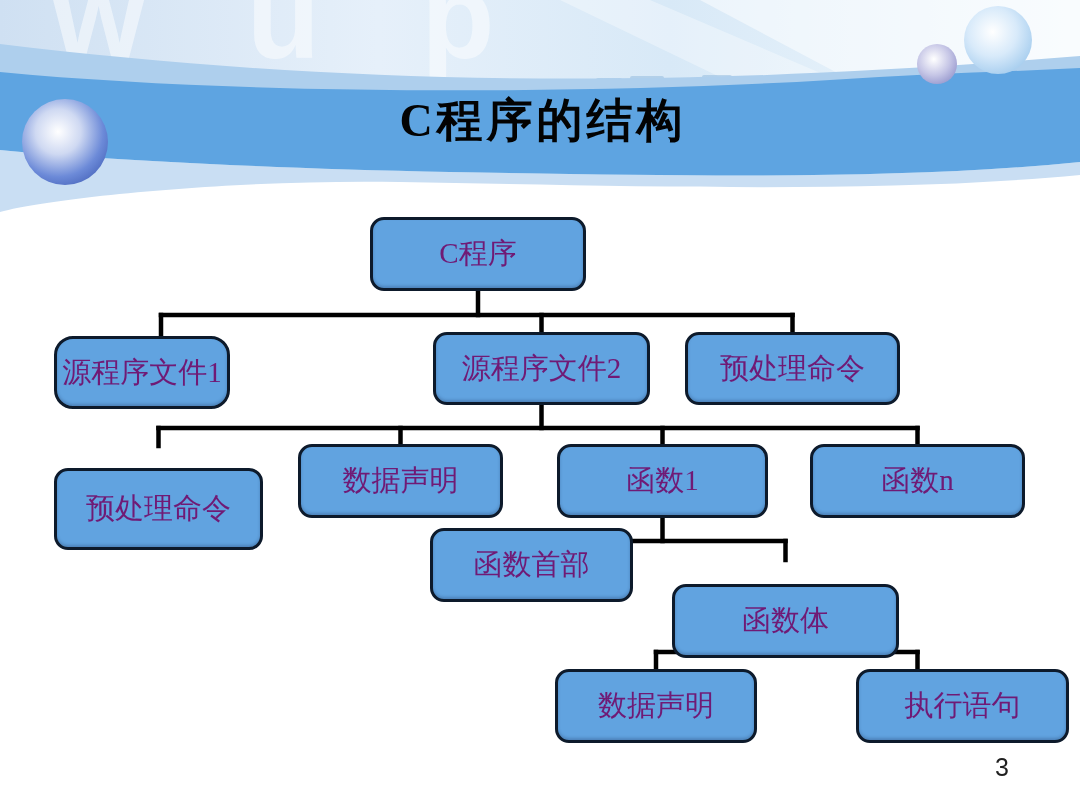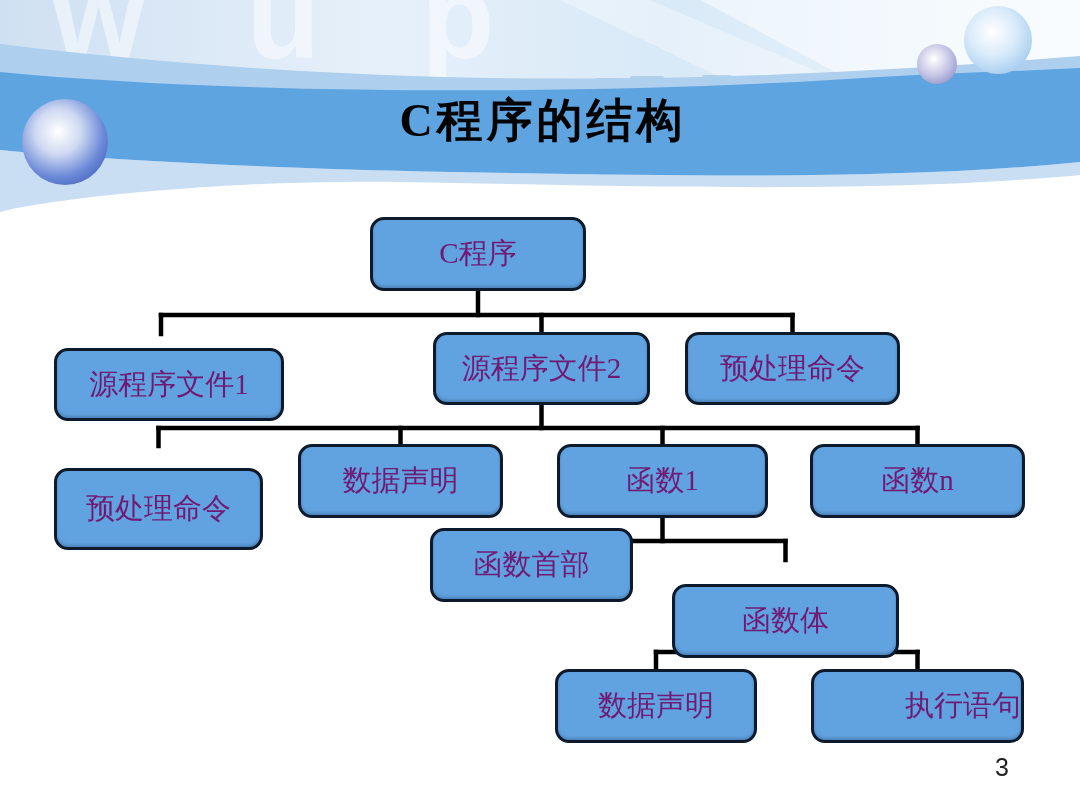--- a/index.html
+++ b/index.html
@@ -113,21 +113,21 @@
       <line x1="785.5" y1="630" x2="785.5" y2="652" stroke="#000000" stroke-width="4.5" stroke-linecap="square"></line>
       <line x1="656" y1="652" x2="917.5" y2="652" stroke="#000000" stroke-width="4.5" stroke-linecap="square"></line>
       <line x1="656" y1="652" x2="656" y2="671" stroke="#000000" stroke-width="4.5" stroke-linecap="square"></line>
       <line x1="917.5" y1="652" x2="917.5" y2="671" stroke="#000000" stroke-width="4.5" stroke-linecap="square"></line>
     </svg>
 
   <div id="nodes">
       <div class="node" style="left: 370px; top: 217px; width: 216px; height: 74px;">
         <span>C程序</span>
       </div>
-      <div class="node" style="left: 54px; top: 348px; width: 230px; height: 73px;">
+      <div class="node" style="left: 54px; top: 336px; width: 176px; height: 73px; border-radius: 19px;">
         <span>源程序文件1</span>
       </div>
       <div class="node" style="left: 433px; top: 332px; width: 217px; height: 73px;">
         <span>源程序文件2</span>
       </div>
       <div class="node" style="left: 685px; top: 332px; width: 215px; height: 73px;">
         <span>预处理命令</span>
       </div>
       <div class="node" style="left: 54px; top: 468px; width: 209px; height: 82px;">
         <span>预处理命令</span>
@@ -143,19 +143,19 @@
       </div>
       <div class="node" style="left: 430px; top: 528px; width: 203px; height: 74px;">
         <span>函数首部</span>
       </div>
       <div class="node" style="left: 672px; top: 584px; width: 227px; height: 74px; text-align: center;">
         <span>函数体</span>
       </div>
       <div class="node" style="left: 555px; top: 669px; width: 202px; height: 74px;">
         <span>数据声明</span>
       </div>
-      <div class="node" style="left: 811px; top: 669px; width: 213px; height: 74px; justify-content: flex-end;">
+      <div class="node" style="left: 856px; top: 669px; width: 213px; height: 74px;">
         <span>执行语句</span>
       </div>
     </div>
 
   <div id="page-number">3</div>
 </div>
 
 </body></html>

